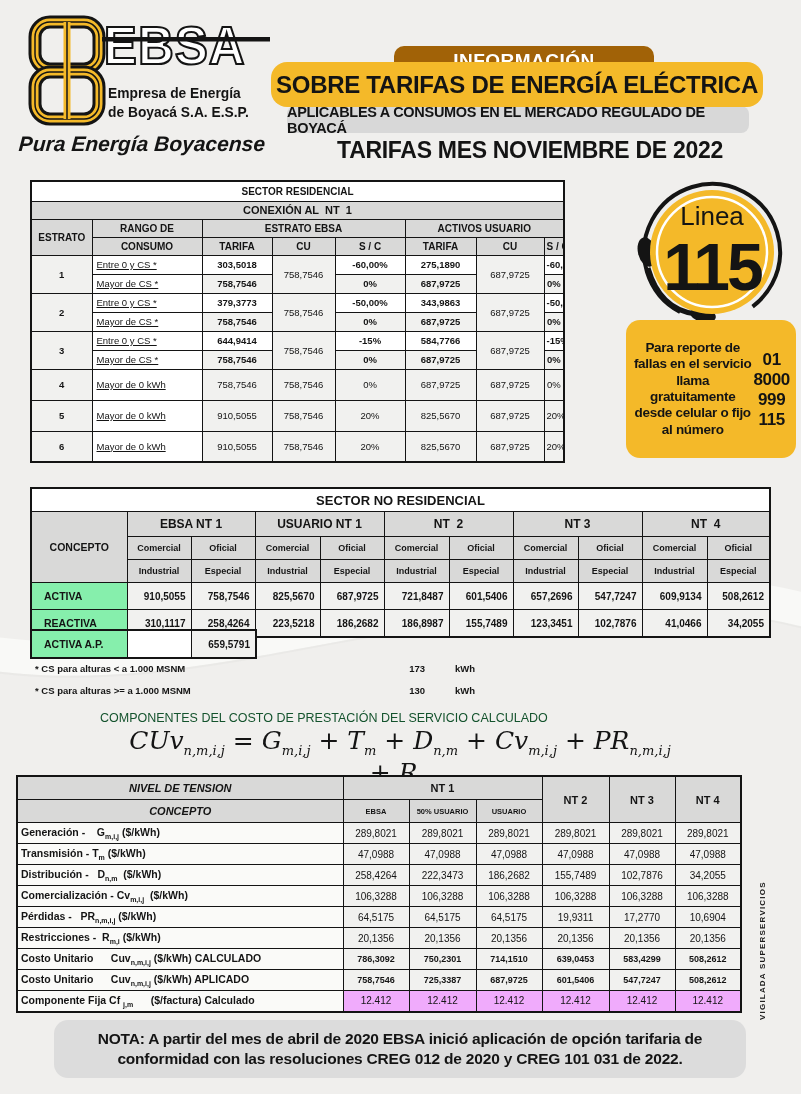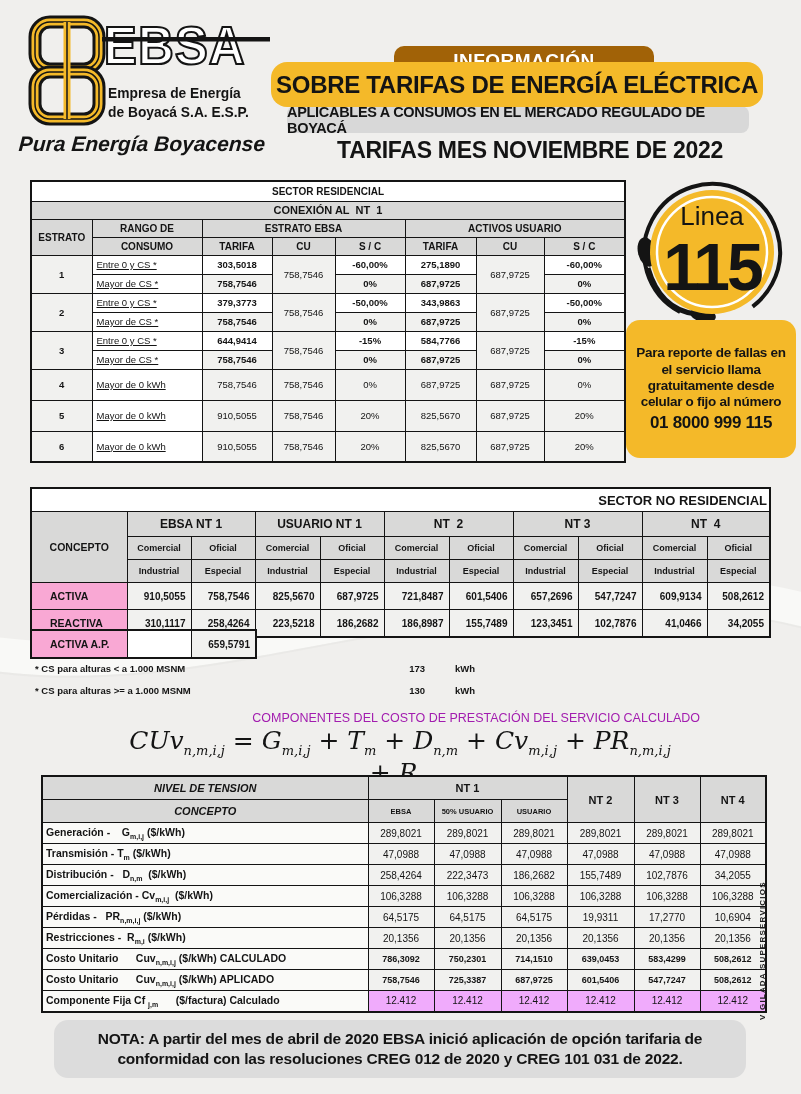--- a/index.html
+++ b/index.html
@@ -17,67 +17,67 @@
   .company1{left:108px;top:84px;font-weight:bold;font-size:15px;transform:scaleX(.92);transform-origin:left;}
   .company2{left:108px;top:103px;font-weight:bold;font-size:15px;transform:scaleX(.92);transform-origin:left;}
   .slogan{left:6px;top:132px;width:272px;text-align:center;font-style:italic;font-weight:bold;font-size:21px;transform:skewX(-4deg);}
   
   table{border-collapse:collapse;table-layout:fixed;}
   td,th{border:1px solid #141414;overflow:hidden;white-space:nowrap;padding:0 2px;}
   th{background:#D9D9D8;font-weight:bold;}
   td{background:#F1F1EF;}
   .ttl{background:#fff;font-size:13px;font-weight:bold;text-align:center;}
   
-  .t1{left:30px;top:180px;width:596px;border:2px solid #141414;font-size:9.5px;}
+  .t1{left:30px;top:180px;width:535px;border:2px solid #141414;font-size:9.5px;}
   .t1 th{font-size:10px;}
   .t1 .sub{height:19px;}
   .t1 .big{height:31px;}
   .t1 td{text-align:center;}
   .t1 .rng{text-align:left;padding-left:4px;background:#fff;text-decoration:underline;}
   .t1 .est{font-weight:bold;}
   .t1 .bn{font-weight:bold;}
   .t1 .w{background:#fff;}
   .t1 .cu{background:#F1F1EF;}
   .t1 .n{background:#F1F1EF;}
   
   .t2{left:30px;top:487px;width:741px;border:2px solid #141414;}
   .t2 th.grp{font-size:12px;height:24px;white-space:pre;}
   .t2 th.subh{font-size:9px;height:22px;}
   .t2 td{height:26px;font-weight:bold;font-size:10px;text-align:right;padding-right:5px;}
-  .t2 td.rowlbl,.t2ap td.rowlbl{text-align:left;padding-left:18px;font-size:10.5px;background:#f9a8d4;}
-  .t2 .ttl{height:22px;text-align:right;}
+  .t2 td.rowlbl,.t2ap td.rowlbl{text-align:left;padding-left:12px;font-size:10.5px;background:#86efac;}
+  .t2 .ttl{height:22px;}
   .t2ap{left:30px;top:629px;width:227px;border:2px solid #141414;}
   .t2ap td{height:26px;font-weight:bold;font-size:10px;text-align:right;padding-right:5px;background:#F1F1EF;}
   .t2ap td.empty{background:#fff;}
   
   .note-row{display:flex;font-weight:bold;font-size:9.5px;}
   .note-row .nl{flex:0 0 300px;}
   .note-row .nv{flex:0 0 90px;text-align:right;}
   .note-row .nu{margin-left:30px;}
-  .comp-title{left:100px;top:711px;width:600px;text-align:right;font-size:12.5px;color:#a21caf;}
+  .comp-title{left:100px;top:711px;width:600px;text-align:left;font-size:12.5px;color:#14532d;}
   .formula{left:100px;top:726px;width:600px;text-align:center;font-family:"DejaVu Serif",serif;font-size:25px;}
   .fb{font-style:italic;white-space:pre;}
   .fs{font-style:italic;font-size:13px;}
   
-  .t3{left:41px;top:775px;width:726px;border:2px solid #141414;font-size:10px;}
+  .t3{left:16px;top:775px;width:726px;border:2px solid #141414;font-size:10px;}
   .t3 th{height:22px;}
   .t3 .ital{font-style:italic;font-size:11px;}
   .t3 th.tiny{font-size:7.5px;}
   .t3 tr{height:21px;}
   .t3 td{text-align:center;}
   .t3 .lbl{text-align:left;background:#FAFAF8;font-weight:bold;font-size:10.5px;white-space:pre;padding-left:3px;}
   .t3 .lbl sub{font-size:7px;}
   .cr td{font-weight:bold;font-size:9px;}
   .cr td.lbl{font-size:10.5px;}
   .sr{height:26px;}
   .sr td{background:#f0abfc;}
   .sr td.lbl{background:#FAFAF8;}
   
   .hotline-box{left:626px;top:320px;width:170px;height:138px;background:#F4B929;border-radius:14px;
-    display:flex;flex-direction:column;align-items:center;justify-content:center;text-align:center;padding:4px 6px;box-sizing:border-box;}
+    display:flex;align-items:center;justify-content:center;text-align:center;padding:4px 6px;box-sizing:border-box;}
   .hotline-box .txt{font-weight:bold;font-size:13.5px;line-height:1.22;letter-spacing:-.3px;}
   .hotline-box .phone{font-weight:bold;font-size:17px;margin-top:2px;letter-spacing:-.3px;}
   
   .watermark{left:758px;top:855px;height:165px;width:16px;writing-mode:vertical-rl;transform:rotate(180deg);
     font-size:8px;font-weight:bold;letter-spacing:1.2px;color:#1a1a1a;}
   .nota{left:54px;top:1020px;width:692px;background:#DCDCDC;border-radius:14px;box-sizing:border-box;
     padding:9px 26px;text-align:center;font-weight:bold;font-size:15.5px;line-height:1.3;letter-spacing:-.2px;}
 </style>
 </head>
 <body>

